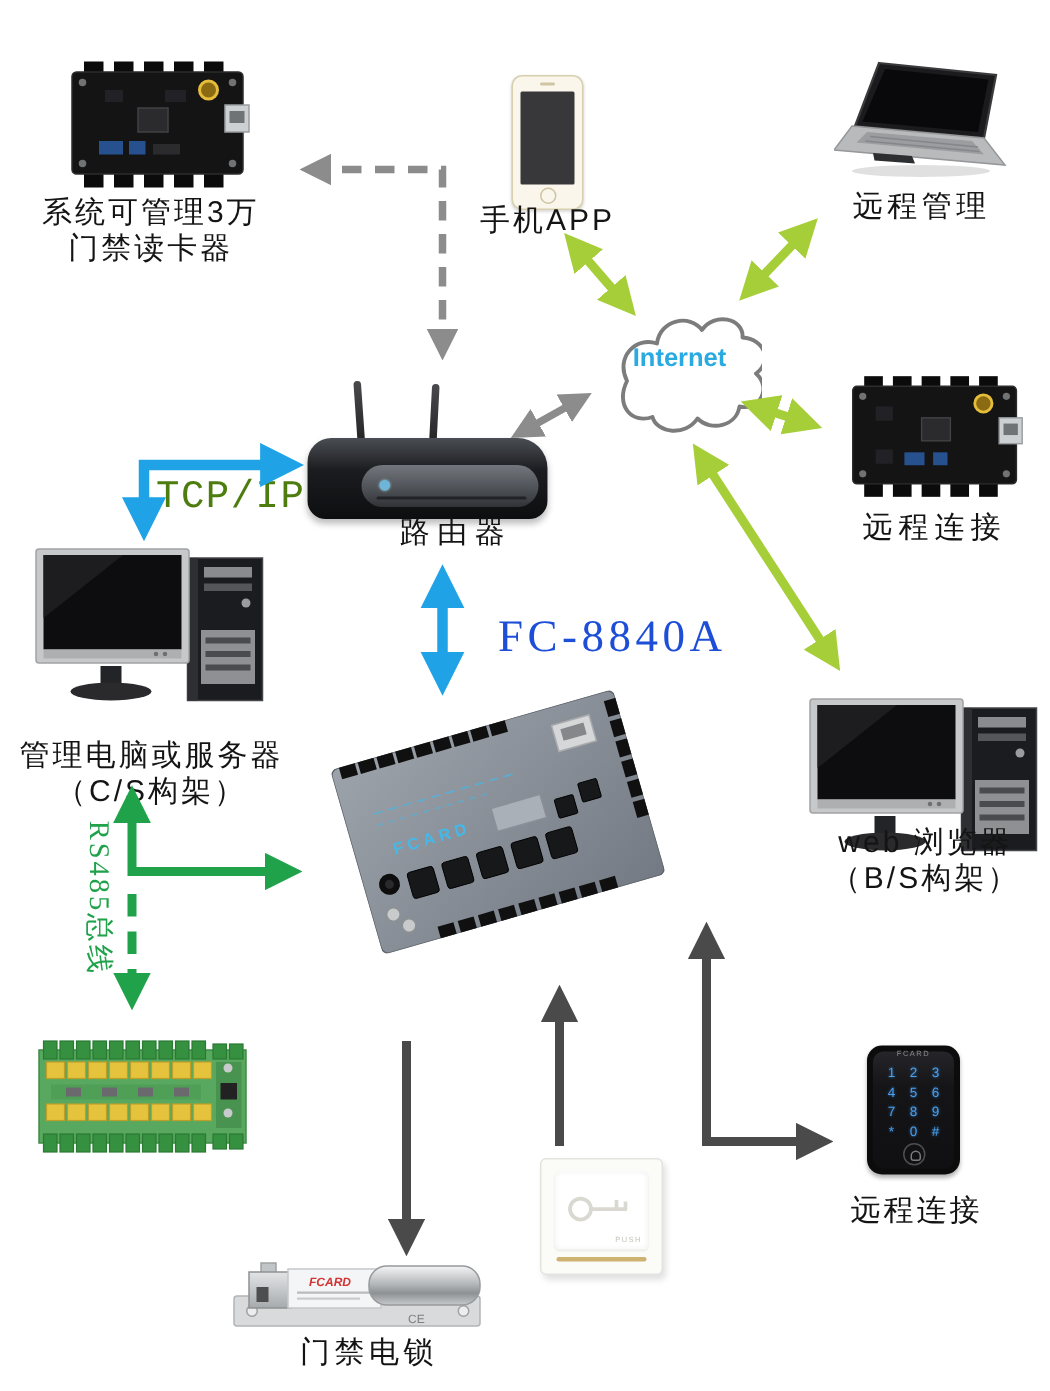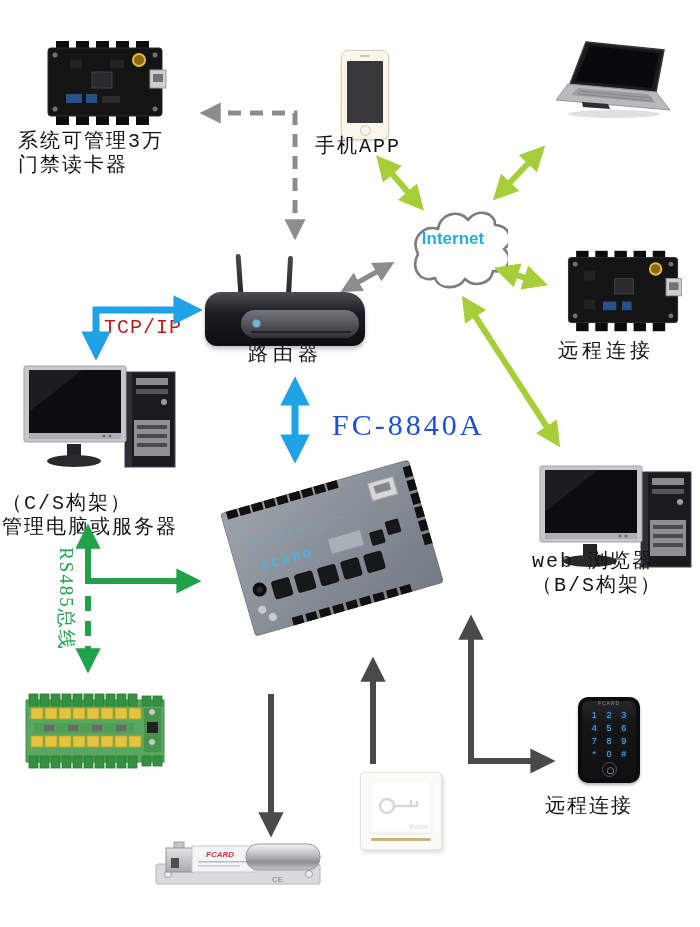--- a/index.html
+++ b/index.html
@@ -1,20 +1,20 @@
 <!DOCTYPE html>
 <html><head>
 <meta charset="utf-8">
 <style>
   html,body{margin:0;padding:0;background:#ffffff;}
   #canvas{position:relative;width:700px;height:927px;background:#ffffff;overflow:hidden;
           font-family:"Liberation Serif","DejaVu Serif",serif;}
   .abs{position:absolute;}
-  .label{position:absolute;font-family:Liberation Mono, monospace;color:#141414;
-         text-align:left;letter-spacing:2px;font-size:20px;line-height:24px;white-space:nowrap;}
+  .label{position:absolute;font-family:Liberation Sans, sans-serif;color:#141414;
+         text-align:center;letter-spacing:2px;font-size:20px;line-height:24px;white-space:nowrap;}
   .arrow-layer{position:absolute;left:0;top:0;pointer-events:none;}
 
   
   .phone{position:absolute;left:341px;top:50px;width:46px;height:88px;background:#faf6ec;
          border:1px solid #d8cfae;border-radius:7px;box-shadow:0 1px 2px rgba(0,0,0,.15);}
   .phone .screen{position:absolute;left:5px;right:5px;top:10px;bottom:16px;background:#38383a;border-radius:1px;}
   .phone .speaker{position:absolute;left:50%;top:4px;width:10px;height:2px;margin-left:-5px;background:#cfc5a2;border-radius:2px;}
   .phone .home{position:absolute;left:50%;bottom:3px;width:9px;height:9px;margin-left:-5px;border:1px solid #cfc5a2;border-radius:50%;}
 
   
@@ -103,20 +103,21 @@
       <polygon points="30,2 108,10 100,52 14,44" fill="#1b1b1d" stroke="#3a3a3c" stroke-width="1.5"></polygon>
       <polygon points="34,6 103,13 96,48 19,41" fill="#09090b"></polygon>
       <polygon points="12,44 100,52 114,70 0,60" fill="#b9babc" stroke="#96979a"></polygon>
       <polygon points="22,48 92,54 100,63 15,55" fill="#9c9da0"></polygon>
       <line x1="24" y1="51" x2="96" y2="58" stroke="#85868a" stroke-width="1"></line>
       <line x1="21" y1="54" x2="97" y2="61" stroke="#85868a" stroke-width="1"></line>
       <polygon points="26,62 52,64 54,69 27,67" fill="#2d2e30"></polygon>
       <ellipse cx="58" cy="74" rx="46" ry="4" fill="#000" opacity="0.12"></ellipse>
     </g>
   </svg>
+  <div class="label" style="left:552px;top:126px;width:125px;letter-spacing:3px;">远程管理</div>
 
   <svg class="abs" style="left:398px;top:198px;" width="110" height="98" viewBox="0 0 110 98">
     <path d="M20,56 C12,40 26,26 40,31 C42,15 62,11 70,22 C78,10 98,14 97,27 C112,28 117,43 106,51 C117,61 108,76 95,73 C93,86 76,90 67,81 C59,93 40,91 37,80 C23,85 12,72 20,56 Z" fill="#ffffff" stroke="#7c7c7c" stroke-width="2.6" stroke-linejoin="round"></path>
   </svg>
   <div class="abs" style="left:404px;top:229px;width:98px;text-align:center;
        font-family:'Liberation Sans',sans-serif;font-weight:bold;font-size:17px;color:#29ABE2;">Internet</div>
 
   <svg class="abs" style="left:560px;top:246px;" width="128" height="90" viewBox="0 0 132 94">
     <g>
       <rect x="16" y="5" width="13" height="11" fill="#0b0b0b"></rect>
@@ -152,21 +153,21 @@
     <div class="body">
       <div class="face">
         <div class="led"></div>
         <div class="line"></div>
       </div>
     </div>
   </div>
   <div class="label" style="left:248px;top:343px;width:112px;letter-spacing:5px;">路由器</div>
 
   <div class="abs" style="left:104px;top:316px;font-family:'Liberation Mono','DejaVu Sans Mono',monospace;
-       font-size:20px;color:#b91c1c;letter-spacing:1px;">TCP/IP</div>
+       font-size:26px;color:#4d7c0f;letter-spacing:1px;">TCP/IP</div>
 
   <div class="abs" style="left:332px;top:408px;font-size:30px;letter-spacing:3px;color:#1d4ed8;">FC-8840A</div>
 
   <svg class="abs" style="left:22px;top:362px;" width="160" height="128" viewBox="0 0 160 128">
     <g>
       <rect x="103" y="10" width="50" height="95" fill="#1b1c1f" stroke="#45464a"></rect>
       <rect x="103" y="10" width="7" height="95" fill="#2e2f33"></rect>
       <rect x="114" y="16" width="32" height="7" fill="#8a8b8e"></rect>
       <rect x="114" y="27" width="32" height="5" fill="#55565a"></rect>
       <circle cx="142" cy="40" r="3" fill="#9b9c9f"></circle>
@@ -178,22 +179,22 @@
       <rect x="7" y="8" width="92" height="63" fill="#0d0d0f"></rect>
       <polygon points="7,8 60,8 7,50" fill="#1d1d20"></polygon>
       <rect x="7" y="71" width="92" height="6" fill="#aeafb1"></rect>
       <circle cx="88" cy="74" r="1.5" fill="#6e6f71"></circle>
         <circle cx="82" cy="74" r="1.5" fill="#6e6f71"></circle>
       <rect x="45" y="82" width="14" height="12" fill="#232427"></rect>
       <ellipse cx="52" cy="99" rx="27" ry="6" fill="#2a2a2d"></ellipse>
     </g>
   </svg>
   <div class="label" style="left:2px;top:492px;width:198px;">
+    <div>管理电脑或服务器</div>
     <div>（C/S构架）</div>
-    <div>管理电脑或服务器</div>
   </div>
 
   <div class="abs" style="left:3px;top:588px;width:130px;height:22px;transform:rotate(90deg);
        font-size:19px;color:#1FA24A;letter-spacing:2px;text-align:center;">RS485总线</div>
 
   <svg class="abs" style="left:24px;top:692px;" width="142" height="78" viewBox="0 0 142 78">
     <g>
       <rect x="2" y="8" width="138" height="62" fill="#58a95f" stroke="#3f8a47"></rect>
       <g fill="#35903f" stroke="#2a7a34" stroke-width="0.8">
         <rect x="5" y="2" width="9" height="12"></rect>
@@ -391,20 +392,21 @@
       <rect x="12" y="8" width="28" height="24" fill="url(#steel)" stroke="#8f9294"></rect>
       <rect x="17" y="18" width="8" height="10" fill="#4c4e50"></rect>
       <rect x="38" y="6" width="62" height="26" fill="#f4f5f6" stroke="#c6c8ca"></rect>
       <text x="52" y="17" font-size="8" font-weight="bold" font-style="italic" fill="#d23434">FCARD</text>
       <rect x="44" y="21" width="50" height="1.5" fill="#b9bbbd"></rect>
       <rect x="44" y="25" width="42" height="1.5" fill="#c9cbcd"></rect>
       <rect x="92" y="4" width="74" height="26" rx="12" fill="url(#chrome)" stroke="#97999c"></rect>
       <text x="118" y="42" font-size="8" fill="#7d7f81">CE</text>
     </g>
   </svg>
+  <div class="label" style="left:186px;top:890px;width:120px;letter-spacing:3px;">门禁电锁</div>
 
   <svg class="arrow-layer" width="700" height="927" viewBox="0 0 700 927">
     <defs>
       <marker id="mGray" viewBox="0 0 10 10" refX="7" refY="5" markerWidth="4.2" markerHeight="4.2" orient="auto-start-reverse">
         <path d="M0,0 L10,5 L0,10 Z" fill="#8C8C8C"></path>
         </marker>
       <marker id="mBlue" viewBox="0 0 10 10" refX="7" refY="5" markerWidth="4.2" markerHeight="4.2" orient="auto-start-reverse">
         <path d="M0,0 L10,5 L0,10 Z" fill="#1FA3E6"></path>
         </marker>
       <marker id="mGreen" viewBox="0 0 10 10" refX="7" refY="5" markerWidth="4.2" markerHeight="4.2" orient="auto-start-reverse">

